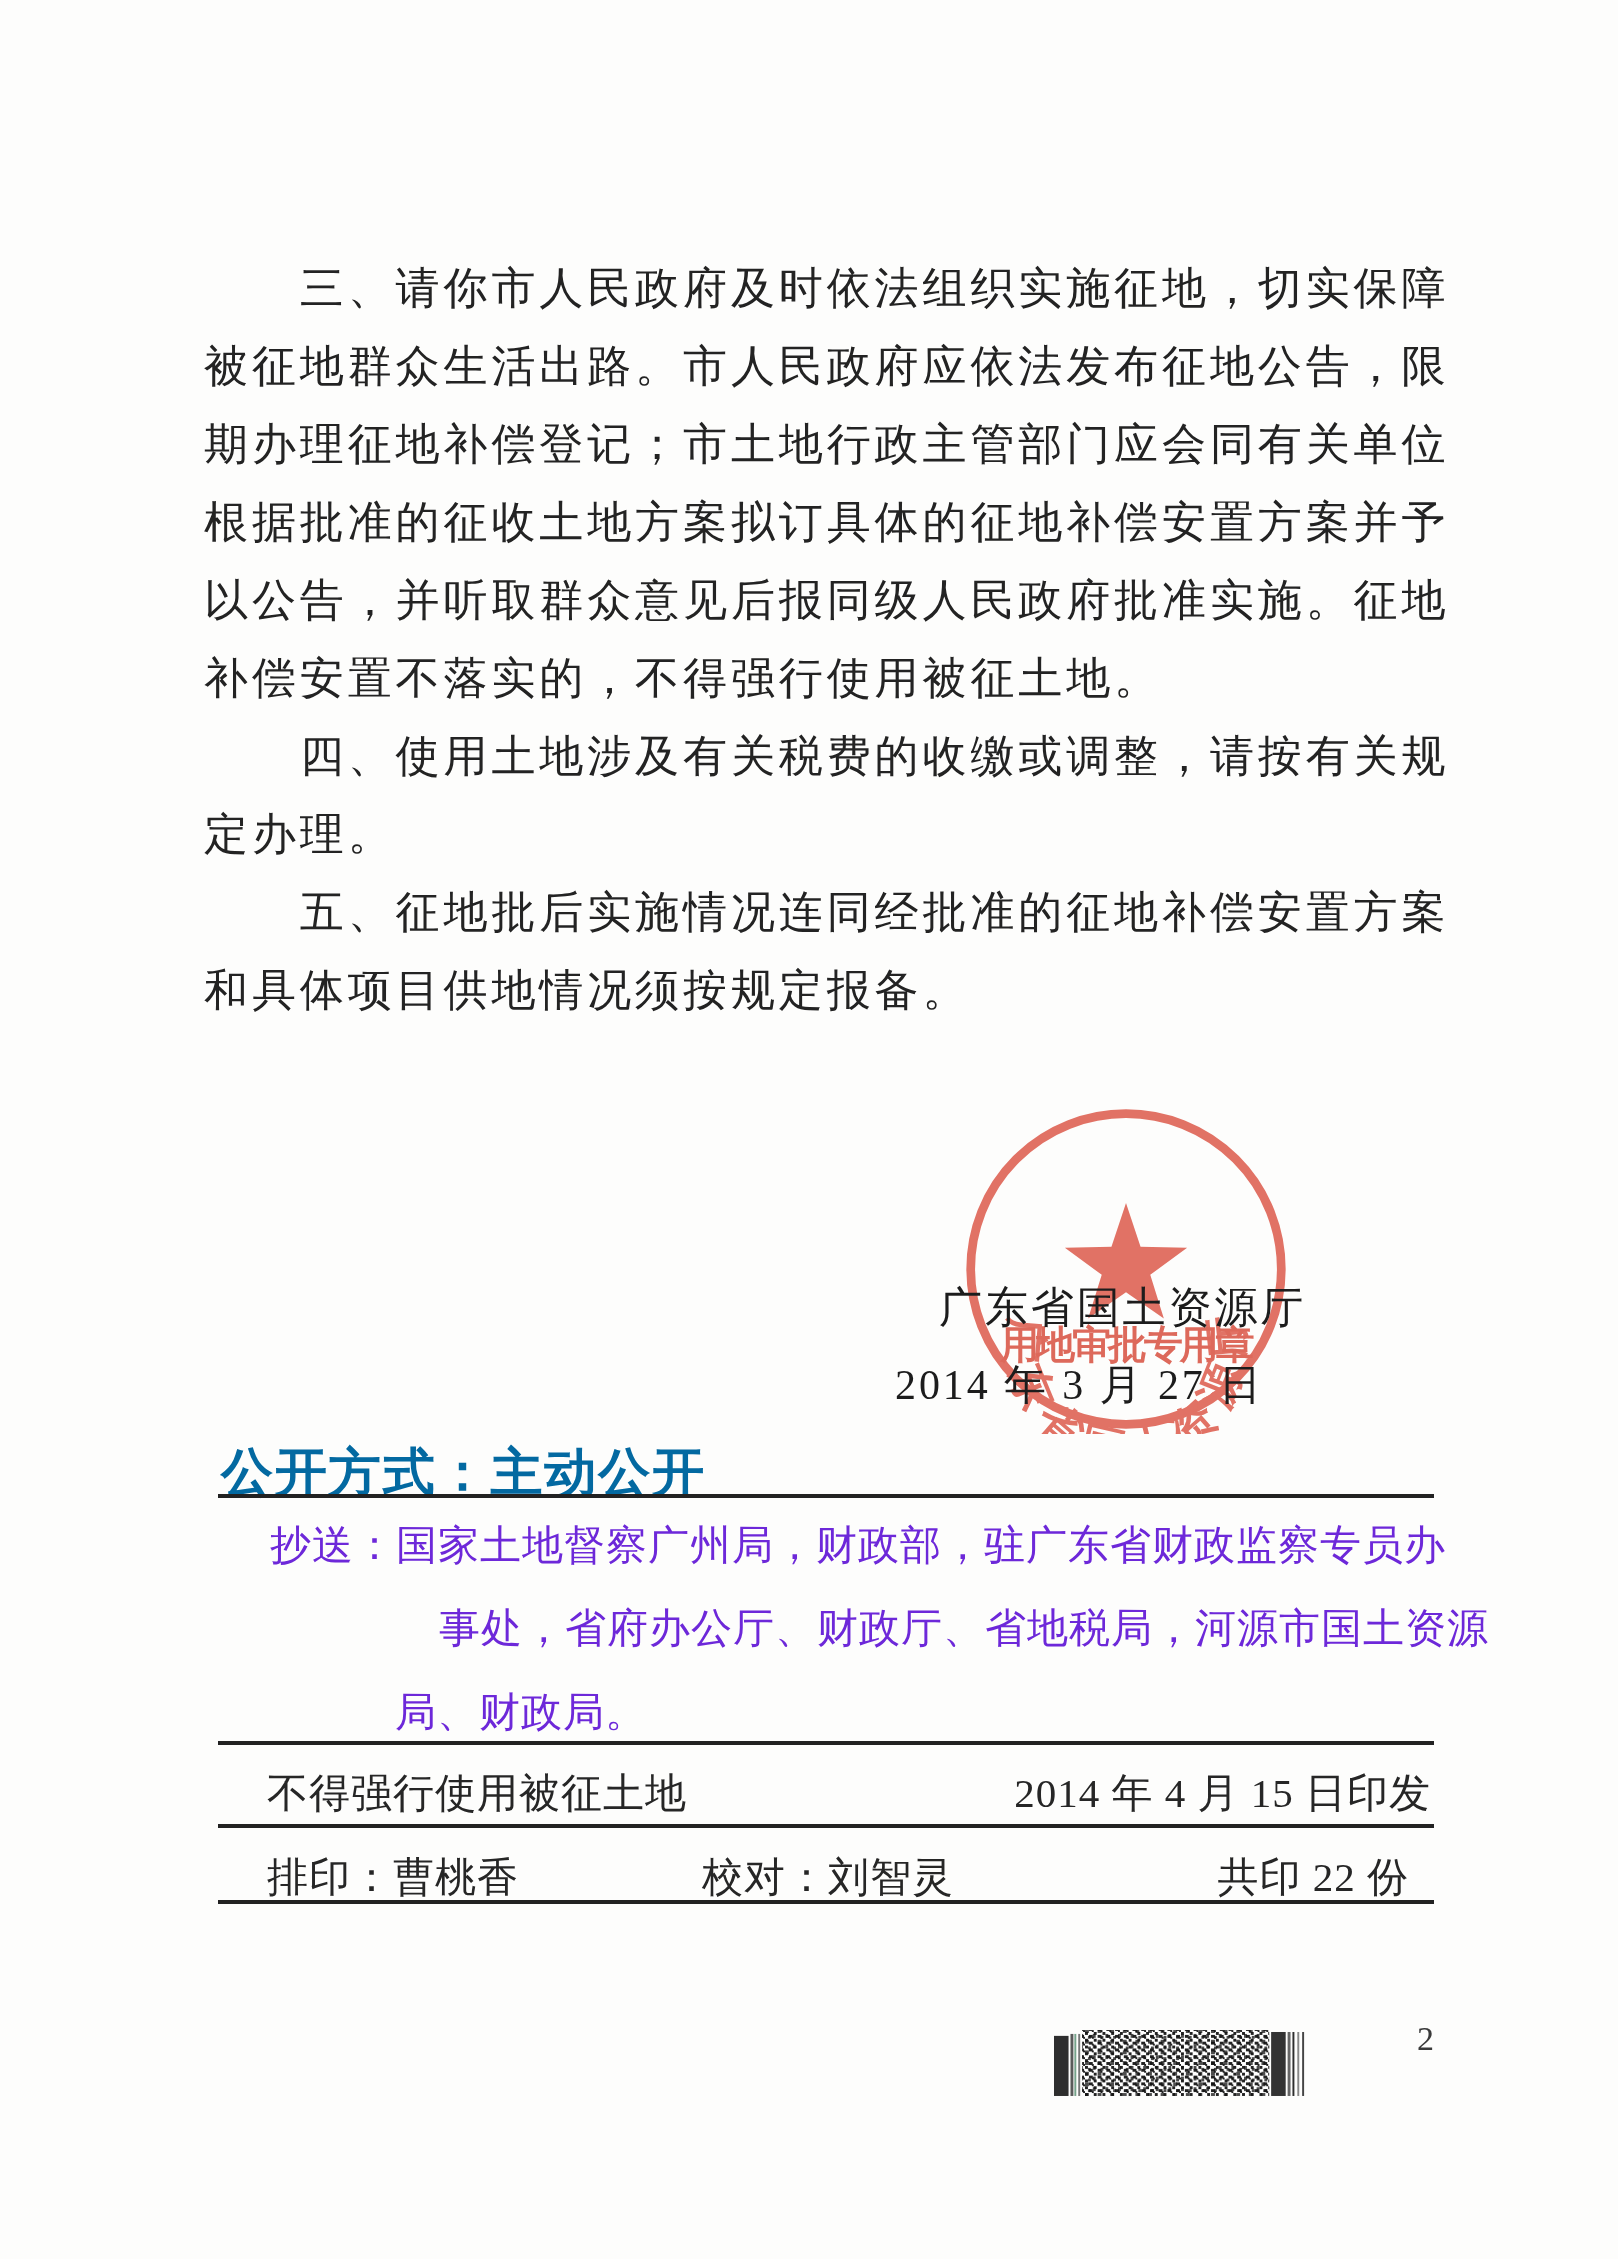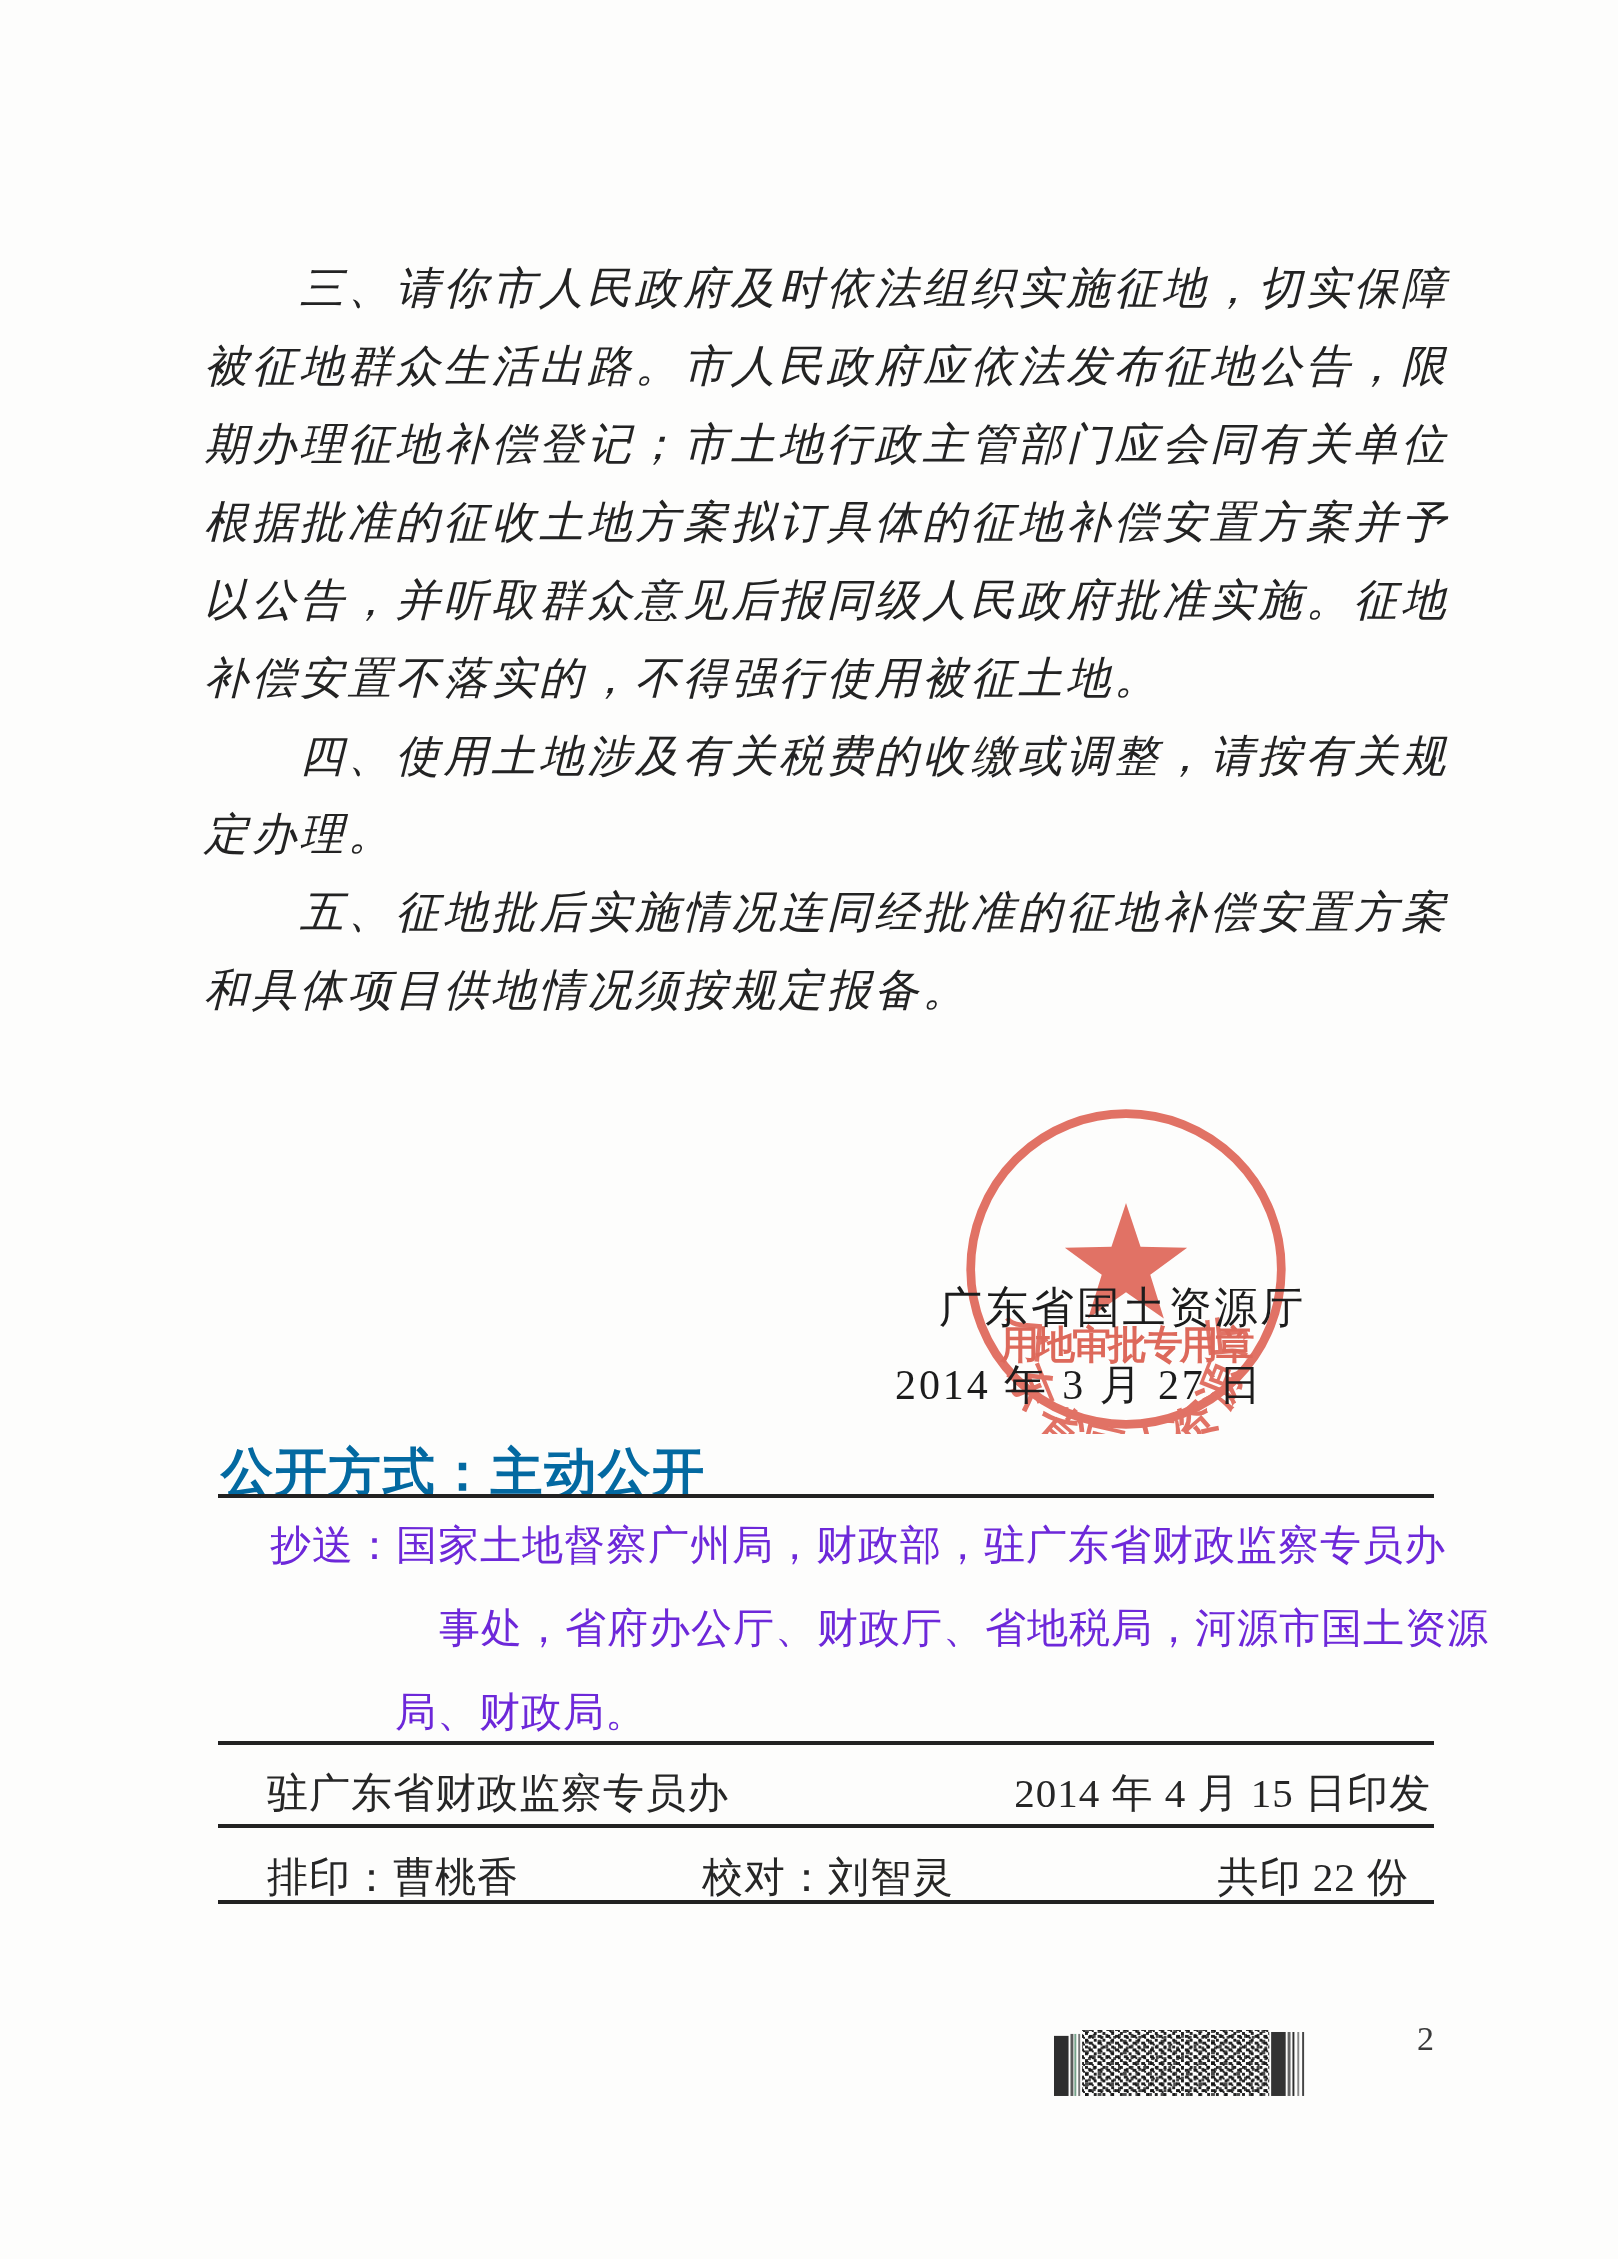--- a/index.html
+++ b/index.html
@@ -6,21 +6,21 @@
   .page{
     position:relative;
     width:1619px;height:2259px;
     background:#fdfdfc;
     font-family:"Liberation Serif","DejaVu Serif",serif;
     color:#1e1e1e;
     overflow:hidden;
   }
   
   .doc-body{
-    position:absolute;left:204px;top:250px;width:1261px;font-style:italic;
+    position:absolute;left:204px;top:250px;width:1261px;
   }
   .doc-line{
     height:78px;line-height:78px;
     font-size:44px;letter-spacing:3.9px;
     white-space:pre;color:#232323;
   }
   
   .sig-authority{
     position:absolute;left:939px;top:1279px;
     font-size:43px;letter-spacing:2.9px;color:#1c1c1c;z-index:3;white-space:pre;
@@ -98,21 +98,21 @@
 
   <div class="publicity">公开方式：主动公开</div>
   <div class="rule rule-1"></div>
 
   <div class="cc-line cc-1">抄送：国家土地督察广州局，财政部，驻广东省财政监察专员办</div>
   <div class="cc-line cc-2">事处，省府办公厅、财政厅、省地税局，河源市国土资源</div>
   <div class="cc-line cc-3">局、财政局。</div>
   <div class="rule rule-2"></div>
 
   <div class="issue-row">
-    <span>驻广东省财政监察专员办</span>
+    <span>不得强行使用被征土地</span>
     <span>2014 年 4 月 15 日印发</span>
   </div>
   <div class="rule rule-3"></div>
 
   <div class="print-a">排印：曹桃香</div>
   <div class="print-b">校对：刘智灵</div>
   <div class="print-c">共印 22 份</div>
   <div class="rule rule-4"></div>
 
   <svg class="barcode" width="253" height="71" viewBox="0 0 261 73">

